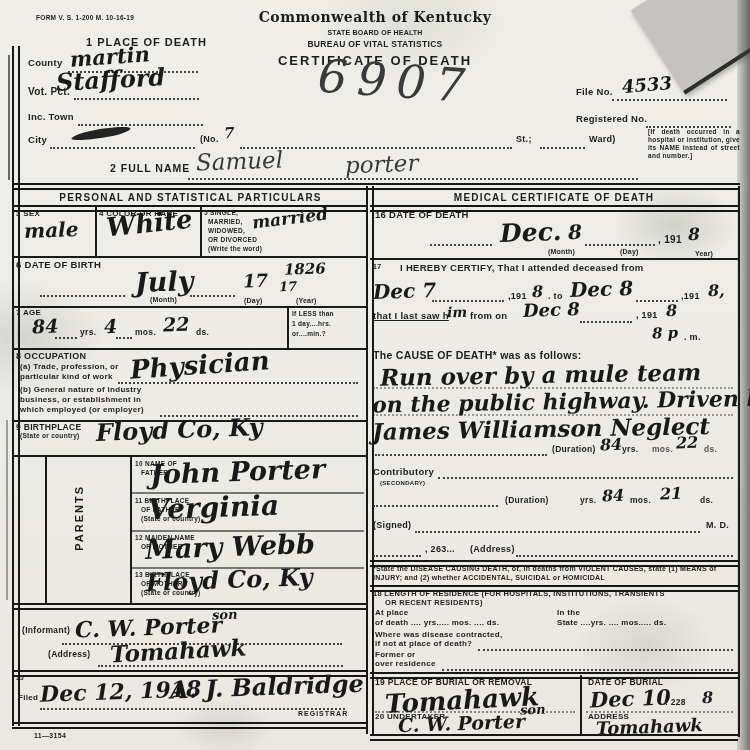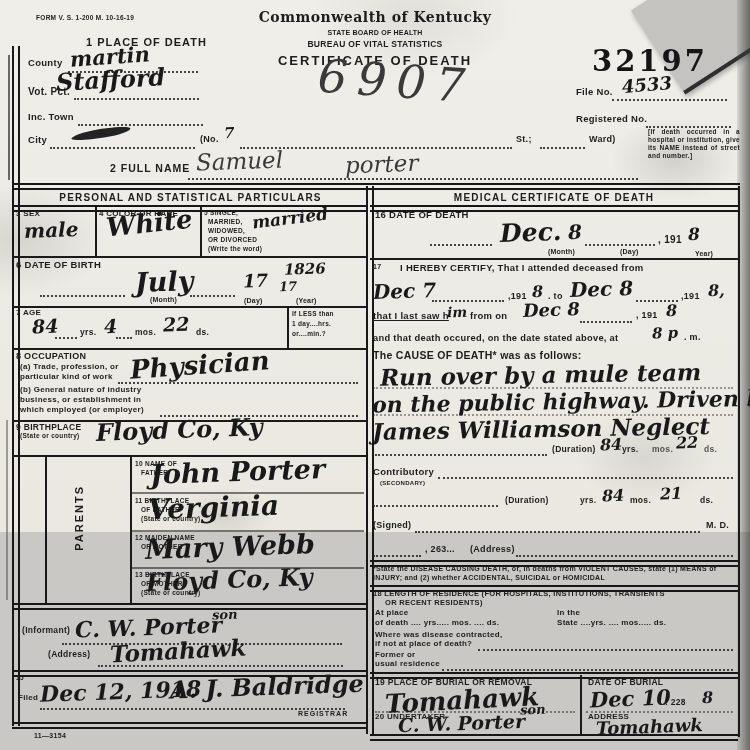--- a/index.html
+++ b/index.html
@@ -1,18 +1,18 @@
 <!DOCTYPE html>
 <html><head>
 <meta charset="utf-8">
 <style>
   html,body{margin:0;padding:0;background:#6e6e6c;}
   .scan{position:relative;width:750px;height:750px;overflow:hidden;
         background:#c9c8c4;font-family:"Liberation Sans",sans-serif;}
-  .paper{position:absolute;left:0;top:0;width:750px;height:532px;
+  .paper{position:absolute;left:0;top:0;width:750px;height:750px;
     background-color:#edece6;
     background-image:
       radial-gradient(90px 60px at 90% 30%, rgba(110,110,105,.22), transparent 70%),
       radial-gradient(120px 80px at 3% 45%, rgba(120,120,115,.20), transparent 70%),
       radial-gradient(100px 70px at 86% 86%, rgba(115,115,110,.16), transparent 70%),
       radial-gradient(150px 90px at 55% 3%, rgba(130,130,125,.14), transparent 70%),
       radial-gradient(70px 40px at 30% 97%, rgba(120,120,115,.18), transparent 70%),
       linear-gradient(to bottom,#efeee9,#eae8e1);}
   
   .p{position:absolute;font-weight:700;color:#1d1d1d;font-size:9px;
@@ -49,21 +49,20 @@
     <div class="edge" style="left:6px;top:420px;width:2px;height:180px;opacity:.45;"></div>
     <div class="curl"></div>
     <div class="band"></div>
 
     <span class="p tiny" style="left:36px;top:14px;">FORM V. S. 1-200 M. 10-16-19</span>
     <span class="p" style="left:250px;top:10px;width:250px;text-align:center;font-family:'DejaVu Serif',serif;font-size:14px;letter-spacing:.5px;">Commonwealth of Kentucky</span>
     <span class="p cap" style="left:250px;top:29px;width:250px;text-align:center;">STATE BOARD OF HEALTH</span>
     <span class="p" style="left:250px;top:54px;width:250px;text-align:center;font-size:13px;letter-spacing:2px;">CERTIFICATE OF DEATH</span>
     <span class="p" style="left:250px;top:40px;width:250px;text-align:center;font-size:8.5px;">BUREAU OF VITAL STATISTICS</span>
 
-    <span class="p" style="left:592px;top:46px;font-family:'DejaVu Serif',serif;font-size:29px;letter-spacing:3px;color:#151515;">32197</span>
     <span class="p" style="left:576px;top:87px;font-size:9.5px;">File No.</span>
     <span class="ld" style="left:612px;top:97px;width:115px;"></span>
     <span class="hw" style="left:622px;top:76px;font-size:18px;transform:rotate(-5deg);">4533</span>
     <span class="p" style="left:576px;top:114px;font-size:9.5px;">Registered No.</span>
     <span class="ld" style="left:646px;top:124px;width:85px;"></span>
     <span class="p tiny" style="left:648px;top:128px;width:92px;white-space:normal;text-align:justify;line-height:1.25;">[If death occurred in a hospital or institution, give its NAME instead of street and number.]</span>
 
     <span class="hw light" style="left:318px;top:58px;font-size:46px;letter-spacing:10px;transform:rotate(4deg);">6907</span>
 
     <span class="p" style="left:86px;top:36px;font-size:11px;letter-spacing:1px;">1 PLACE OF DEATH</span>
@@ -221,21 +220,20 @@
     <span class="ld" style="left:636px;top:298px;width:42px;"></span>
     <span class="p" style="left:681px;top:292px;">,191</span>
     <span class="hw" style="left:708px;top:283px;font-size:16px;">8,</span>
     <span class="p" style="left:373px;top:311px;font-size:9.5px;text-decoration:underline;">that I last saw h</span>
     <span class="hw" style="left:447px;top:305px;font-size:14px;">im</span>
     <span class="p" style="left:470px;top:311px;font-size:9.5px;">from on</span>
     <span class="hw" style="left:523px;top:301px;font-size:18px;">Dec 8</span>
     <span class="ld" style="left:580px;top:319px;width:52px;"></span>
     <span class="p" style="left:636px;top:311px;">, 191</span>
     <span class="hw" style="left:666px;top:303px;font-size:16px;">8</span>
-    <span class="p" style="left:373px;top:333px;font-size:9.3px;">and that death occured, on the date stated above, at</span>
     <span class="hw" style="left:652px;top:326px;font-size:15px;">8 p</span>
     <span class="p" style="left:684px;top:333px;">. m.</span>
 
     <span class="p" style="left:373px;top:350px;font-size:10.5px;">The CAUSE OF DEATH* was as follows:</span>
     <span class="hw" style="left:380px;top:363px;font-size:23px;transform:rotate(-1deg);">Run over by a mule team</span>
     <span class="ld" style="left:373px;top:385px;width:360px;opacity:.5;"></span>
     <span class="hw" style="left:372px;top:390px;font-size:22px;transform:rotate(-1deg);">on the public highway. Driven by</span>
     <span class="ld" style="left:373px;top:412px;width:360px;opacity:.5;"></span>
     <span class="hw" style="left:372px;top:417px;font-size:23px;transform:rotate(-1deg);">James Williamson Neglect</span>
     <span class="ld" style="left:375px;top:452px;width:172px;"></span>
@@ -270,21 +268,21 @@
     <span class="p" style="left:373px;top:590px;font-size:7.5px;">18 LENGTH OF RESIDENCE (FOR HOSPITALS, INSTITUTIONS, TRANSIENTS</span>
     <span class="p" style="left:385px;top:599px;font-size:7.5px;">OR RECENT RESIDENTS)</span>
     <span class="p" style="left:375px;top:609px;font-size:8px;">At place</span>
     <span class="p" style="left:557px;top:609px;font-size:8px;">In the</span>
     <span class="p" style="left:375px;top:619px;font-size:8px;">of death .... yrs..... mos. .... ds.</span>
     <span class="p" style="left:557px;top:619px;font-size:8px;">State ....yrs. .... mos..... ds.</span>
     <span class="p" style="left:375px;top:631px;font-size:8px;text-align:center;">Where was disease contracted,</span>
     <span class="p" style="left:375px;top:640px;font-size:8px;">if not at place of death?</span>
     <span class="ld" style="left:478px;top:647px;width:255px;"></span>
     <span class="p" style="left:375px;top:651px;font-size:8px;">Former or</span>
-    <span class="p" style="left:375px;top:660px;font-size:8px;">usual residence</span>
+    <span class="p" style="left:375px;top:660px;font-size:8px;">over residence</span>
     <span class="ld" style="left:442px;top:667px;width:291px;"></span>
 
     <div class="r2" style="left:370px;top:672px;width:368px;"></div>
     <div class="vl" style="left:580px;top:675px;height:59px;"></div>
     <span class="p" style="left:375px;top:678px;font-size:8.5px;">19 PLACE OF BURIAL OR REMOVAL</span>
     <span class="hw" style="left:385px;top:687px;font-size:26px;transform:rotate(-3deg);">Tomahawk</span>
     <span class="ld" style="left:375px;top:709px;width:200px;opacity:.6;"></span>
     <span class="p" style="left:588px;top:678px;font-size:8.5px;">DATE OF BURIAL</span>
     <span class="hw" style="left:590px;top:688px;font-size:21px;">Dec 10</span>
     <span class="p" style="left:660px;top:698px;font-size:8.5px;">... 228</span>

